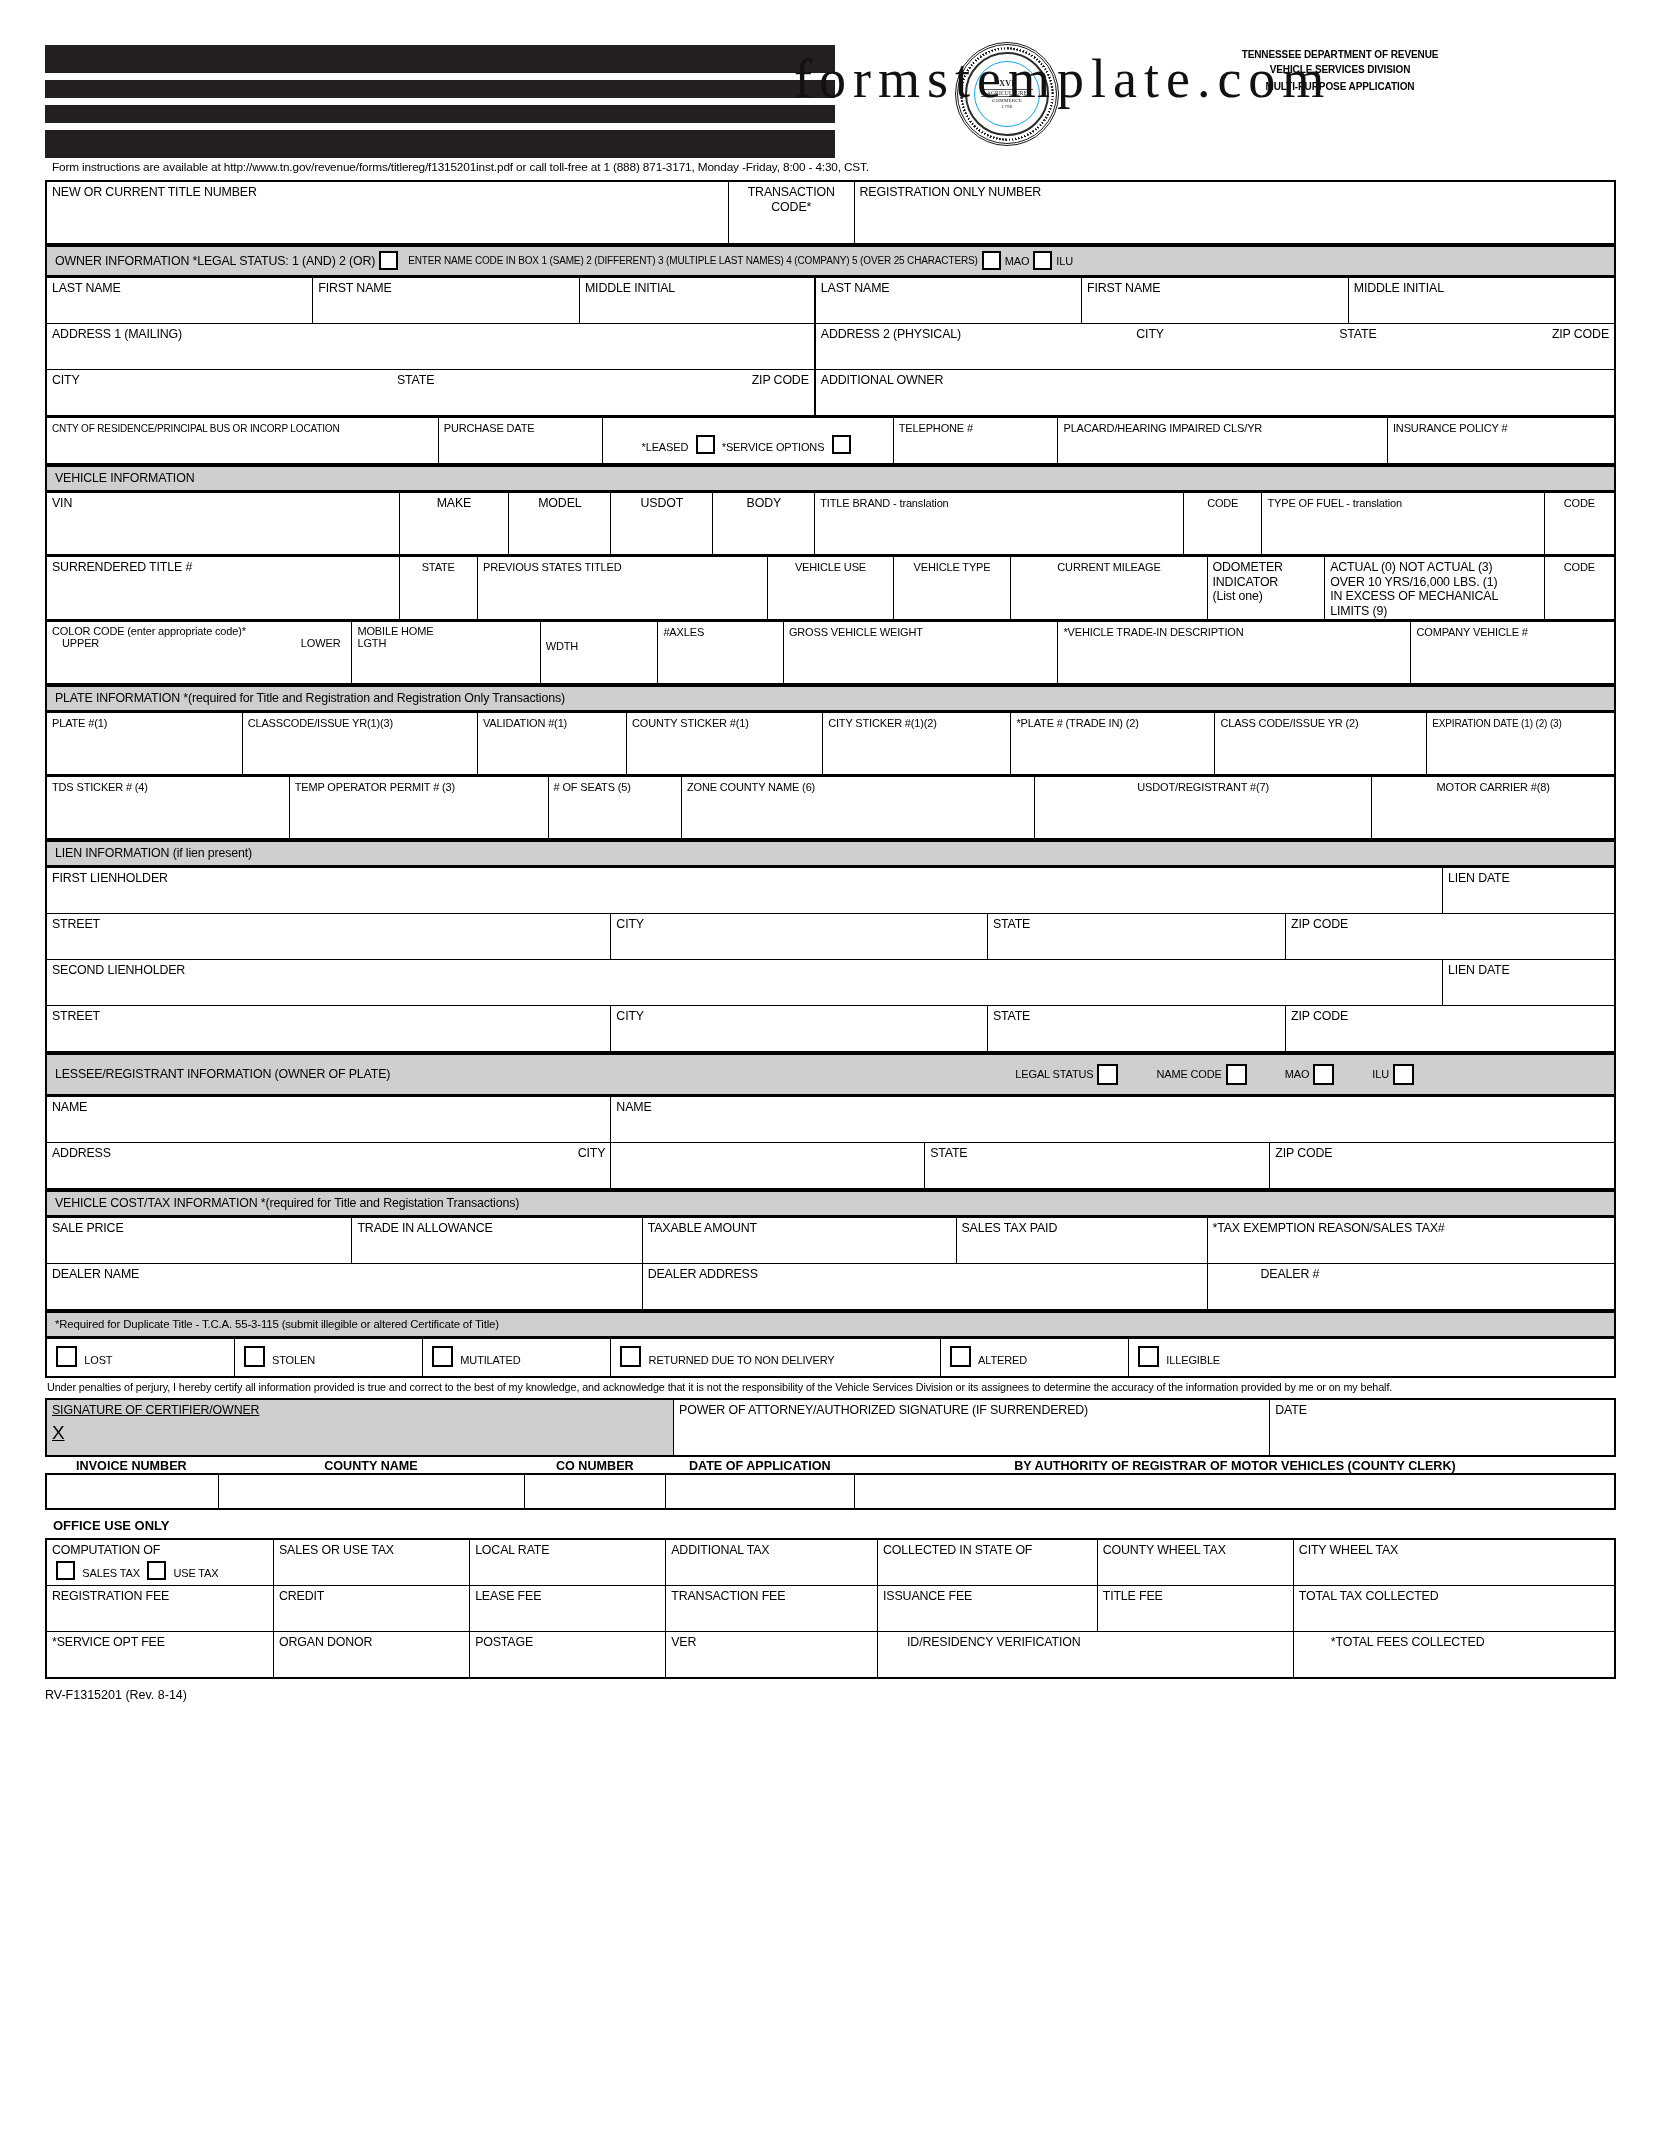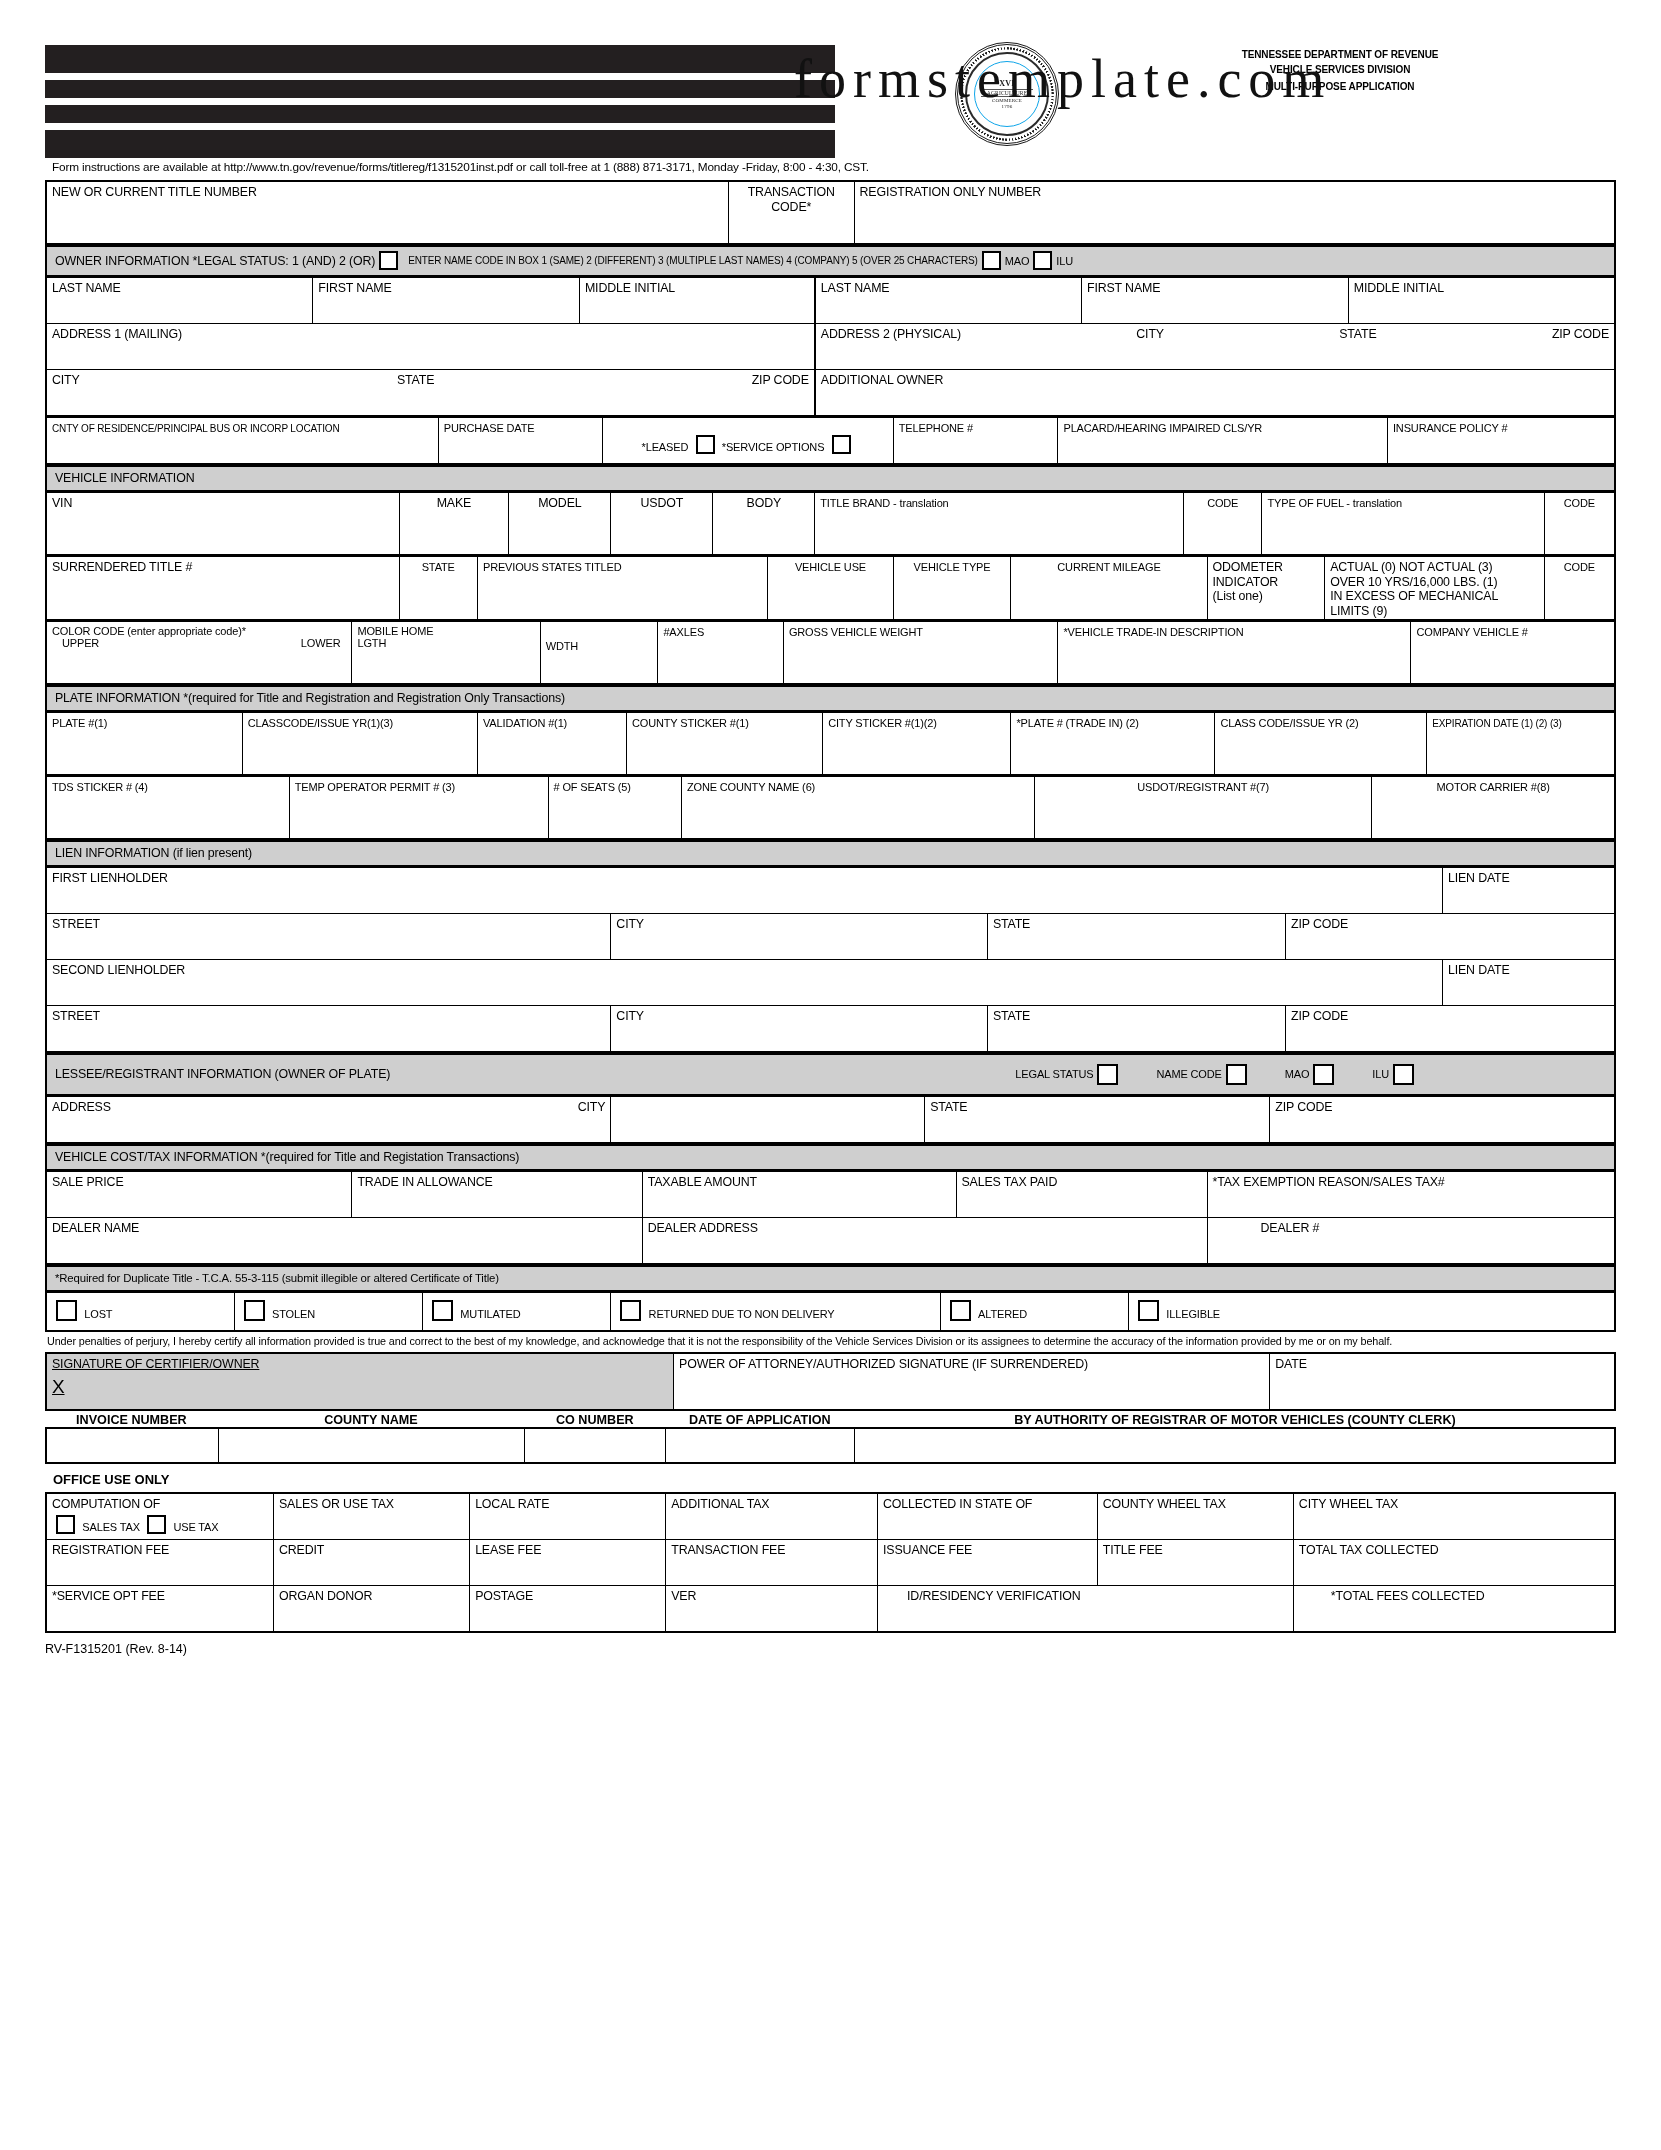--- a/index.html
+++ b/index.html
@@ -429,20 +429,24 @@
     </div>
 
     <table class="grid outer noborder-t">
       <colgroup>
           <col style="width:36%">
           <col style="width:20%">
           <col style="width:22%">
           <col style="width:22%">
         </colgroup>
       <tbody>
+          <tr>
+        <td class="sp"><span>NAME</span></td>
+        <td class="sp" colspan="3"><span>NAME</span></td>
+      </tr>
       <tr>
         <td class="sp">
           <div class="inline-lbls">
             <span>ADDRESS</span>
             <span>CITY</span>
           </div>
         </td>
         <td class="sp"></td>
         <td class="sp"><span>STATE</span></td>
         <td class="sp"><span>ZIP CODE</span></td>

